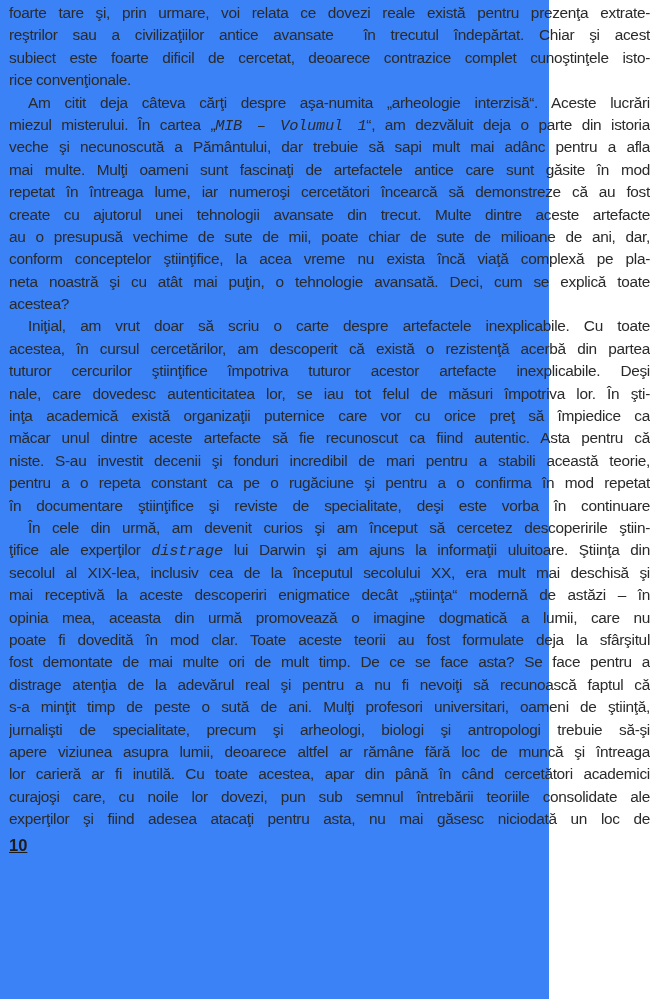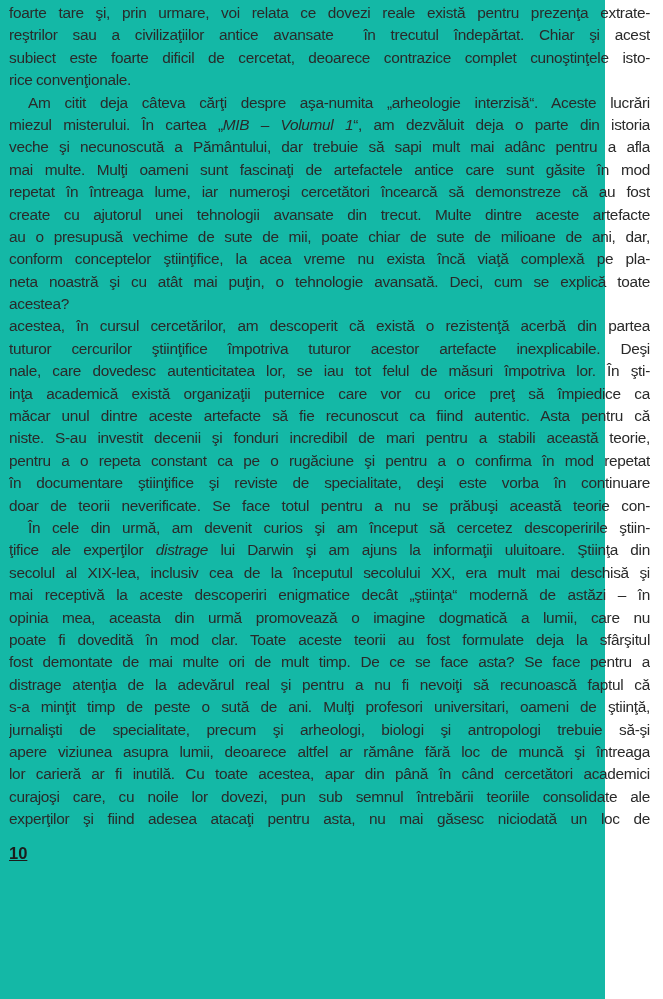--- a/index.html
+++ b/index.html
@@ -8,24 +8,24 @@
     background: #ffffff;
   }
   body {
     width: 663px;
     height: 999px;
     overflow: hidden;
     font-family: "Liberation Sans", "DejaVu Sans", sans-serif;
   }
   .book-page {
     box-sizing: border-box;
-    width: 605px;
+    width: 549px;
     height: 999px;
     padding: 4px 15px 0 9px;
-    background: #14b8a6;
+    background: #3b82f6;
     color: #2a2a2a;
   }
   .page-text {
     width: 641px;
   }
   .line {
     height: 22.4px;
     overflow: hidden;
     font-size: 15.4px;
     letter-spacing: -0.3px;
@@ -36,23 +36,24 @@
     hyphens: none;
   }
   .line.end {
     text-align-last: left;
   }
   .line.indent {
     text-indent: 19px;
   }
   .it {
     font-style: italic;
+    font-family: Liberation Mono, monospace;
   }
   .page-number {
-    margin-top: 12px;
+    margin-top: 4px;
     font-size: 16.5px;
     font-weight: 700;
     color: #1c1c1c;
     letter-spacing: 0;
     text-decoration: underline;
   }
 </style>
 </head>
 <body>
 
@@ -65,29 +66,29 @@
       <div class="line indent"><span>Am citit deja câteva cărţi despre aşa-numita „arheologie interzisă“. Aceste lucrări</span></div>
       <div class="line"><span>miezul misterului. În cartea „</span><span class="it">MIB – Volumul 1</span><span>“, am dezvăluit deja o parte din istoria</span></div>
       <div class="line"><span>veche şi necunoscută a Pământului, dar trebuie să sapi mult mai adânc pentru a afla</span></div>
       <div class="line"><span>mai multe. Mulţi oameni sunt fascinaţi de artefactele antice care sunt găsite în mod</span></div>
       <div class="line"><span>repetat în întreaga lume, iar numeroşi cercetători încearcă să demonstreze că au fost</span></div>
       <div class="line"><span>create cu ajutorul unei tehnologii avansate din trecut. Multe dintre aceste artefacte</span></div>
       <div class="line"><span>au o presupusă vechime de sute de mii, poate chiar de sute de milioane de ani, dar,</span></div>
       <div class="line"><span>conform conceptelor ştiinţifice, la acea vreme nu exista încă viaţă complexă pe pla-</span></div>
       <div class="line"><span>neta noastră şi cu atât mai puţin, o tehnologie avansată. Deci, cum se explică toate</span></div>
       <div class="line end"><span>acestea?</span></div>
+      <div class="line indent"><span>Iniţial, am vrut doar să scriu o carte despre artefactele inexplicabile. Cu toate</span></div>
       <div class="line"><span>acestea, în cursul cercetărilor, am descoperit că există o rezistenţă acerbă din partea</span></div>
       <div class="line"><span>tuturor cercurilor ştiinţifice împotriva tuturor acestor artefacte inexplicabile. Deşi</span></div>
       <div class="line"><span>nale, care dovedesc autenticitatea lor, se iau tot felul de măsuri împotriva lor. În şti-</span></div>
       <div class="line"><span>inţa academică există organizaţii puternice care vor cu orice preţ să împiedice ca</span></div>
       <div class="line"><span>măcar unul dintre aceste artefacte să fie recunoscut ca fiind autentic. Asta pentru că</span></div>
       <div class="line"><span>niste. S-au investit decenii şi fonduri incredibil de mari pentru a stabili această teorie,</span></div>
       <div class="line"><span>pentru a o repeta constant ca pe o rugăciune şi pentru a o confirma în mod repetat</span></div>
       <div class="line"><span>în documentare ştiinţifice şi reviste de specialitate, deşi este vorba în continuare</span></div>
-      <div class="line"><span>doar de teorii neverificate. Se face totul pentru a nu se prăbuşi această teorie con-</span></div>
       <div class="line indent"><span>În cele din urmă, am devenit curios şi am început să cercetez descoperirile ştiin-</span></div>
       <div class="line"><span>ţifice ale experţilor </span><span class="it">distrage</span><span> lui Darwin şi am ajuns la informaţii uluitoare. Ştiinţa din</span></div>
       <div class="line"><span>secolul al XIX-lea, inclusiv cea de la începutul secolului XX, era mult mai deschisă şi</span></div>
       <div class="line"><span>mai receptivă la aceste descoperiri enigmatice decât „ştiinţa“ modernă de astăzi – în</span></div>
       <div class="line"><span>opinia mea, aceasta din urmă promovează o imagine dogmatică a lumii, care nu</span></div>
       <div class="line"><span>poate fi dovedită în mod clar. Toate aceste teorii au fost formulate deja la sfârşitul</span></div>
       <div class="line"><span>fost demontate de mai multe ori de mult timp. De ce se face asta? Se face pentru a</span></div>
       <div class="line"><span>distrage atenţia de la adevărul real şi pentru a nu fi nevoiţi să recunoască faptul că</span></div>
       <div class="line"><span>s-a minţit timp de peste o sută de ani. Mulţi profesori universitari, oameni de ştiinţă,</span></div>
       <div class="line"><span>jurnalişti de specialitate, precum şi arheologi, biologi şi antropologi trebuie să-şi</span></div>

